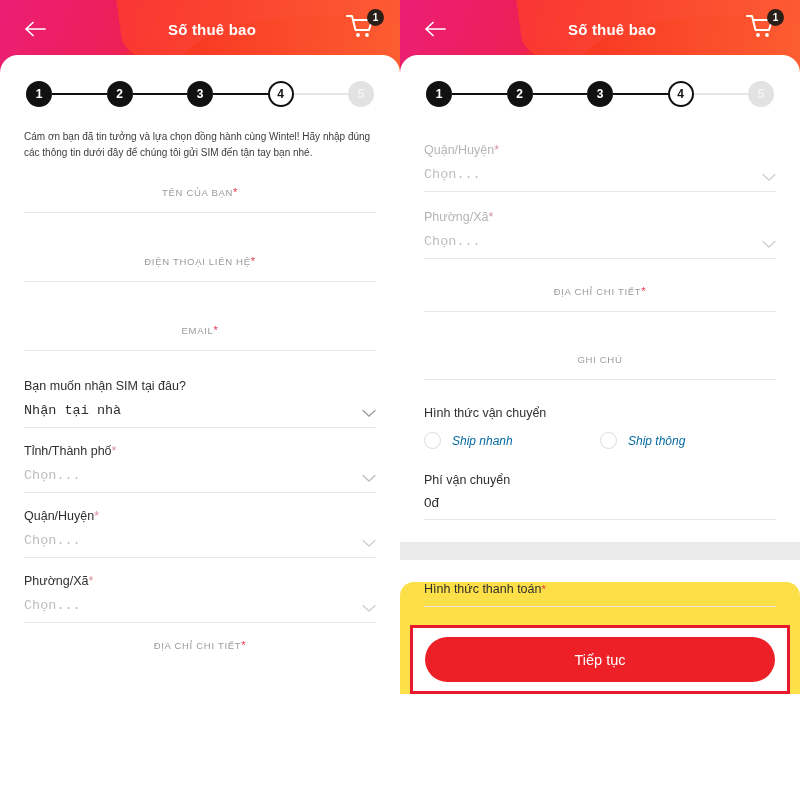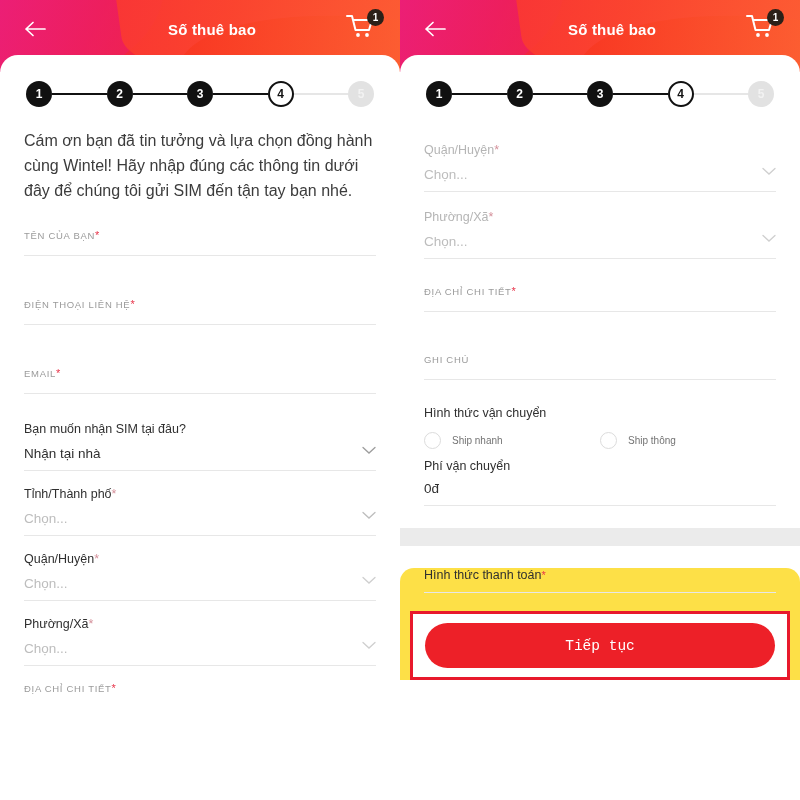--- a/index.html
+++ b/index.html
@@ -100,57 +100,58 @@
   }
   .step.done { background: #111; color: #fff; }
   .step.current { background: #fff; color: #111; border: 2px solid #111; }
   .step.todo { background: #e2e2e2; color: #f2f2f2; }
   .bar { flex: 1 1 auto; height: 2.5px; background: #111; }
   .bar.todo { background: #e6e6e6; }
 
   
   .intro {
     margin-top: 22px;
-    font-size: 16px; line-height: 1.55; color: #3c3c3c;
+    font-size: 10px; line-height: 1.55; color: #3c3c3c;
   }
 
   .field { margin-top: 16px; }
   .field.tight { margin-top: 20px; }
 
   .cap-label {
     font-size: 9.5px; letter-spacing: .7px;
     color: #9a9a9a; text-transform: uppercase;
     margin-bottom: 14px;
+    text-align: center;
   }
   .norm-label {
     font-size: 12.5px; color: #2f2f2f; margin-bottom: 10px;
   }
   .req { color: #e8344a; font-size: 11px; }
   .req-dim { color: #d4909a; }
 
   .line { height: 1px; background: #e7e7e7; }
 
   .select-row {
-    display: flex; align-items: flex-start; justify-content: space-between;
-    padding-bottom: 9px; cursor: pointer;
+    display: flex; align-items: flex-end; justify-content: space-between;
+    padding-bottom: 9px; cursor: pointer; font-family: Liberation Mono, monospace;
   }
   .sel-val { font-size: 13.5px; color: #2f2f2f; }
   .sel-val.ph { color: #bdbdbd; }
   .chev { width: 14px; height: 9px; flex: 0 0 auto; }
 
   .input-blank { height: 22px; }
 
   
   .radio-row { display: flex; margin-top: 12px; margin-bottom: 4px; }
   .radio-item { display: flex; align-items: center; width: 50%; cursor: pointer; }
   .radio-dot {
     width: 17px; height: 17px; border-radius: 50%;
     border: 1.5px solid #dcdcdc; margin-right: 11px; flex: 0 0 auto;
   }
-  .radio-txt { font-size: 10px; color: #737373; }
+  .radio-txt { font-size: 12px; color: #0369a1; font-style: italic; }
 
   .val-line { font-size: 13.5px; color: #2f2f2f; padding-bottom: 9px; }
 
   
   .gap { background: #ebebeb; height: 18px; margin: 0 -24px; }
   .lower-card {
     background: #fde047; margin: 0 -24px; padding: 0 24px 0;
     border-radius: 14px 14px 0 0;
   }
 
@@ -160,21 +161,21 @@
     border: 3px solid #e8192c;
     background: #fff;
   }
   .cta-btn {
     background: #ed2028; color: #fff;
     border-radius: 26px;
     height: 45px;
     display: flex; align-items: center; justify-content: center;
     font-size: 14.5px; cursor: pointer;
     border: none; width: 100%;
-    font-family: Liberation Mono, monospace;
+    font-family: Liberation Sans, sans-serif;
   }
 </style>
 </head>
 <body>
 
 <div class="screens">
 
   <div class="screen">
     <div class="header">
       <div class="swoosh3"></div>
@@ -359,21 +360,21 @@
             <div class="radio-dot"></div>
             <span class="radio-txt">Ship nhanh</span>
           </div>
           <div class="radio-item">
             <div class="radio-dot"></div>
             <span class="radio-txt">Ship thông</span>
           </div>
         </div>
       </div>
 
-      <div class="field" style="margin-top:10px">
+      <div class="field" style="margin-top:24px">
         <div class="norm-label" style="margin-bottom:8px">Phí vận chuyển</div>
         <div class="val-line">0đ</div>
         <div class="line"></div>
       </div>
 
       <div style="height:22px"></div>
       <div class="gap"></div>
 
       <div class="lower-card">
         <div class="field" style="margin-top:22px">

